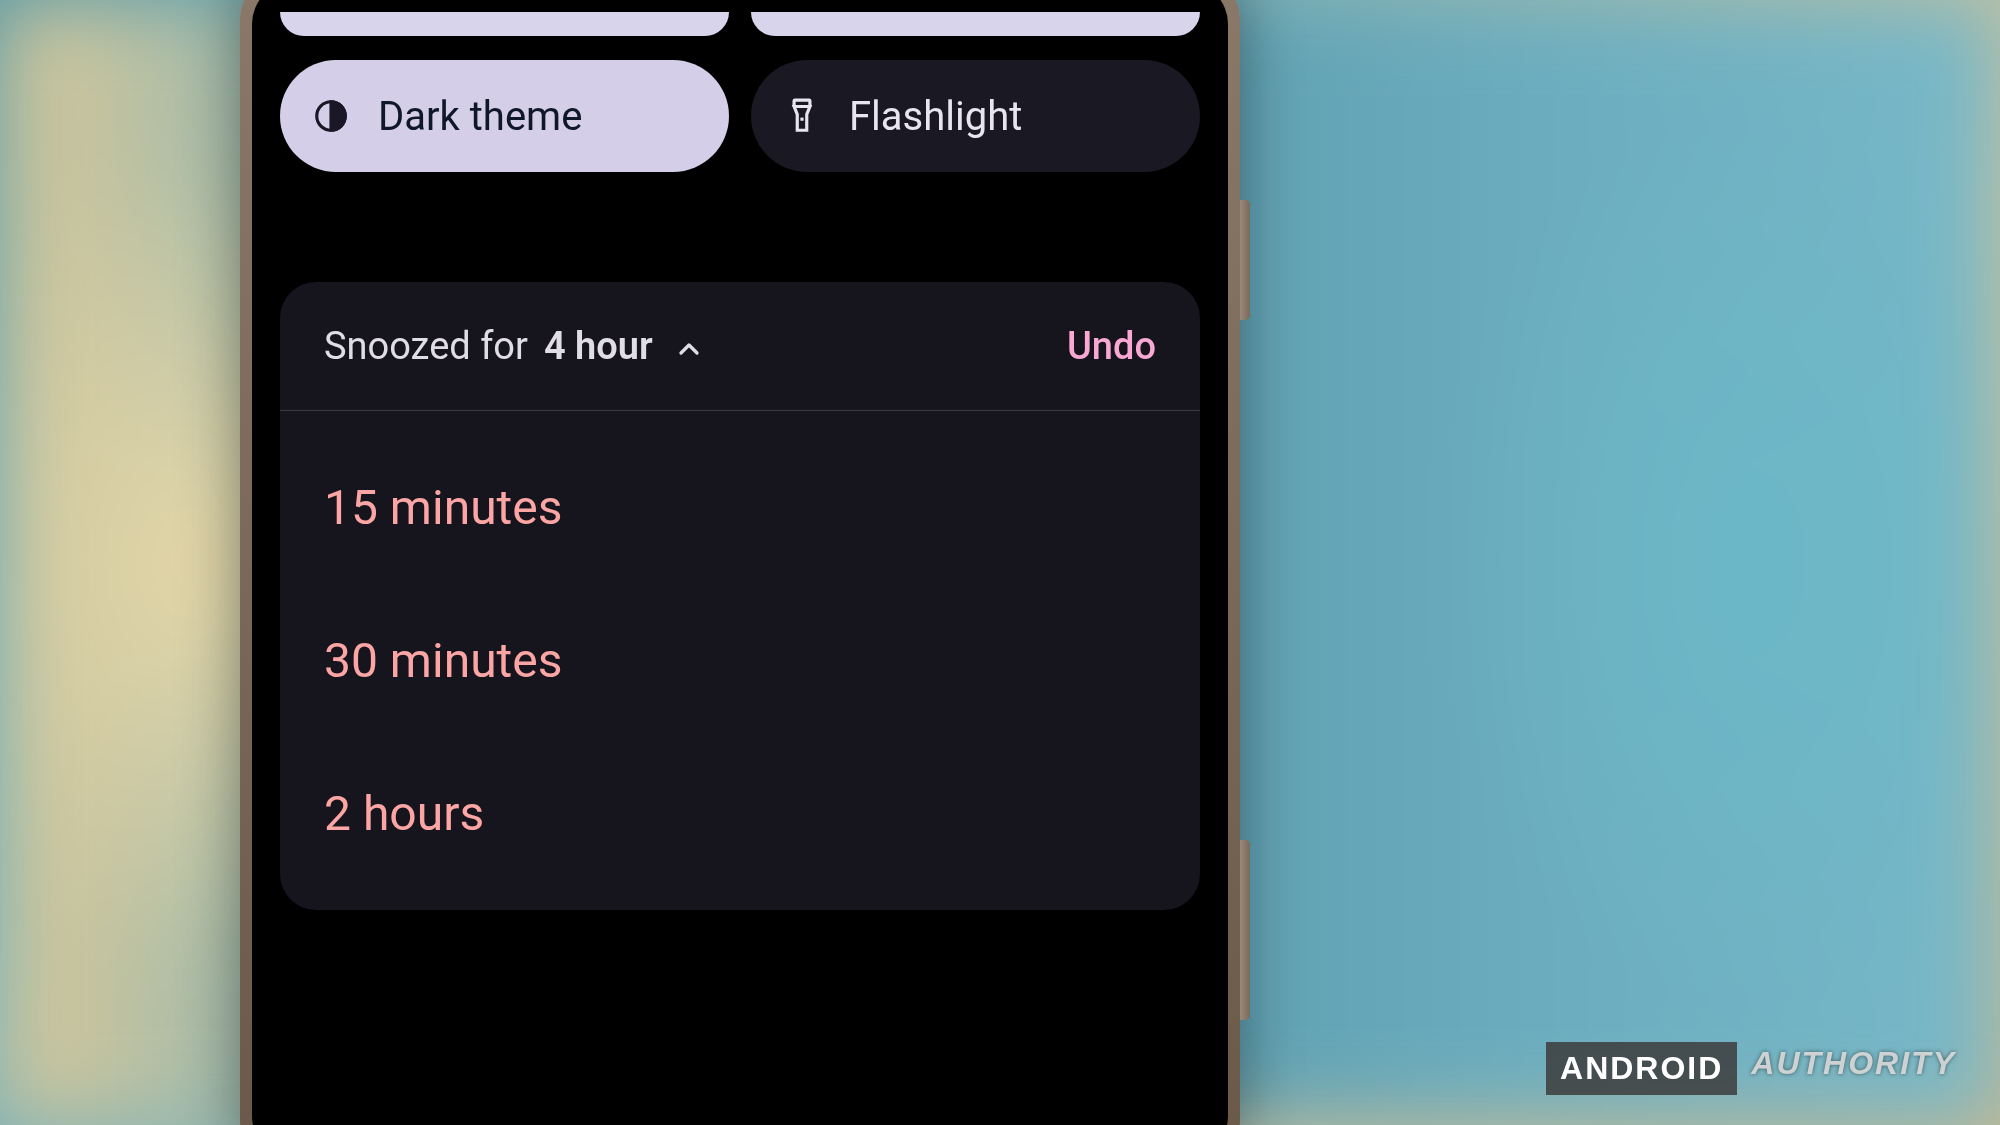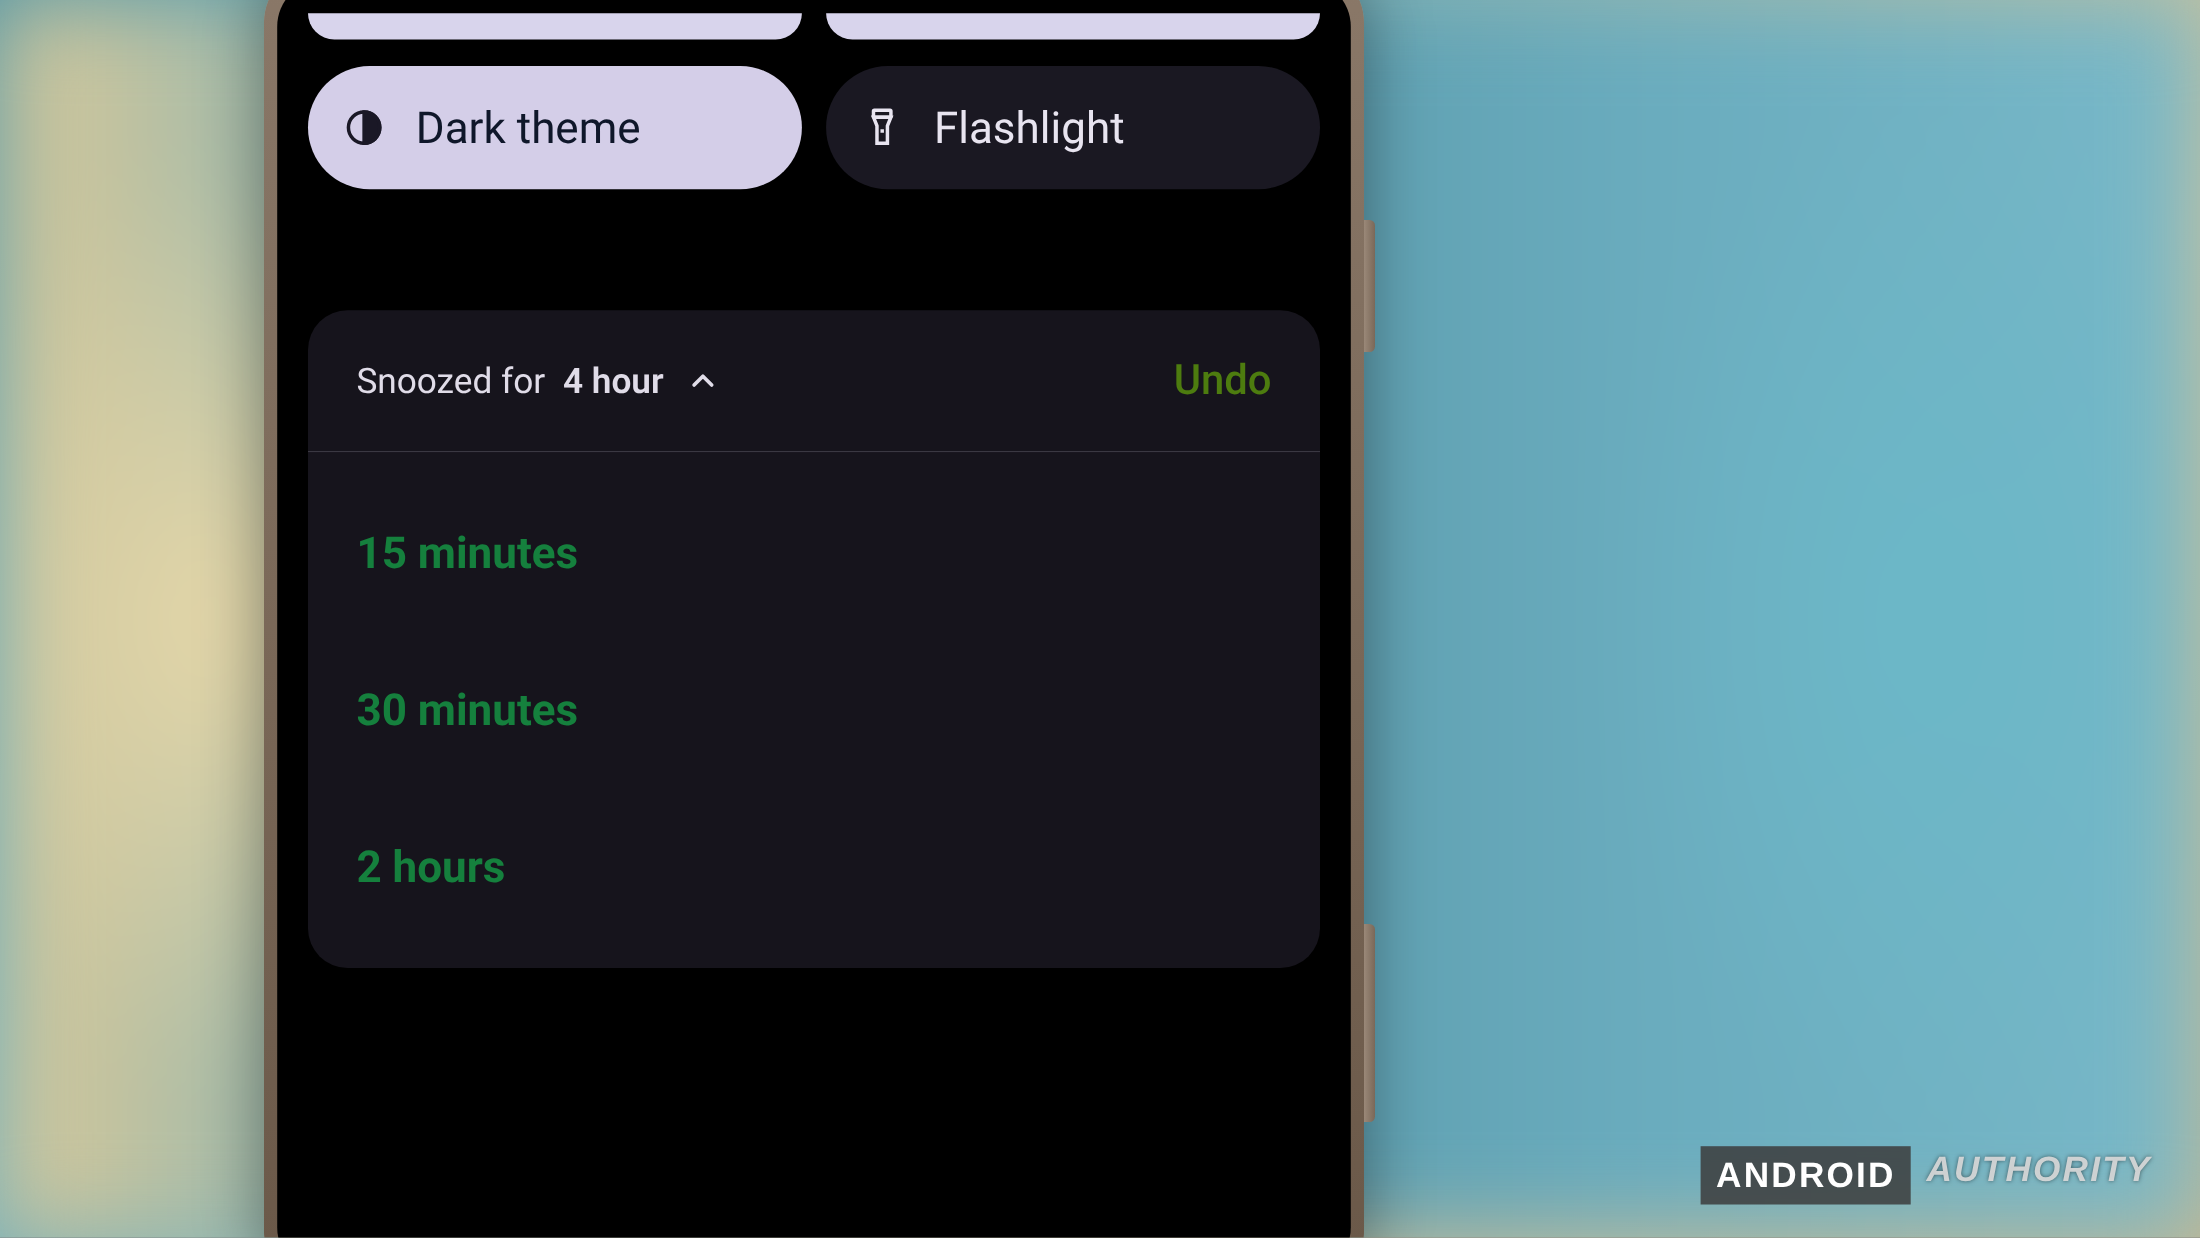--- a/index.html
+++ b/index.html
@@ -137,54 +137,54 @@
       align-items: center;
       padding: 42px 44px;
       border-bottom: 1px solid #3a3842;
     }
 
     .snooze-title {
       display: flex;
       align-items: center;
       gap: 16px;
       color: #e0dce8;
-      font-size: 32px;
+      font-size: 38px;
       cursor: pointer;
     }
 
     .snooze-prefix {
       font-weight: 400;
     }
 
     .snooze-duration {
       font-weight: 600;
     }
 
     .chevron-icon {
       width: 32px;
       height: 32px;
       margin-left: 4px;
     }
 
     .undo-button {
-      color: #4d7c0f;
+      color: #f9a8d4;
       font-size: 38px;
       font-weight: 500;
       cursor: pointer;
     }
 
     .snooze-options {
       padding: 20px 0;
     }
 
     .snooze-option {
       padding: 48px 44px;
-      color: #15803d;
-      font-size: 40px;
-      font-weight: 700;
+      color: #fca5a5;
+      font-size: 48px;
+      font-weight: 400;
       cursor: pointer;
     }
 
     .watermark {
       position: absolute;
       bottom: 30px;
       right: 30px;
       display: flex;
       align-items: center;
       font-family: Arial, sans-serif;

